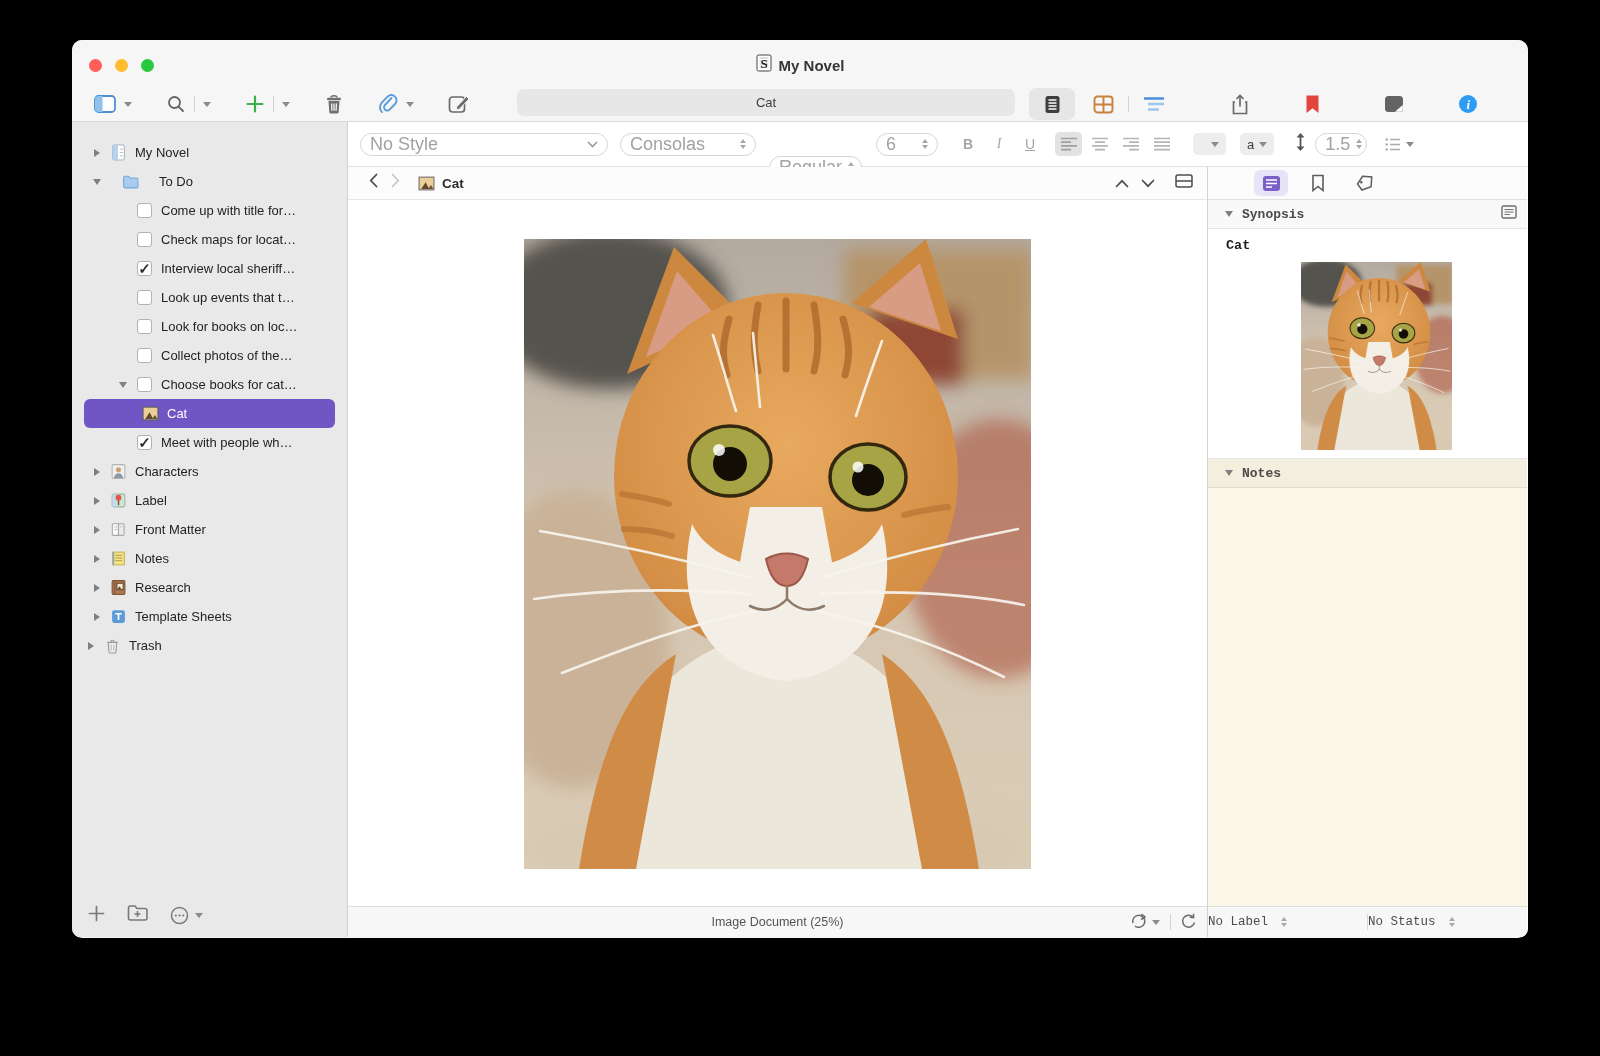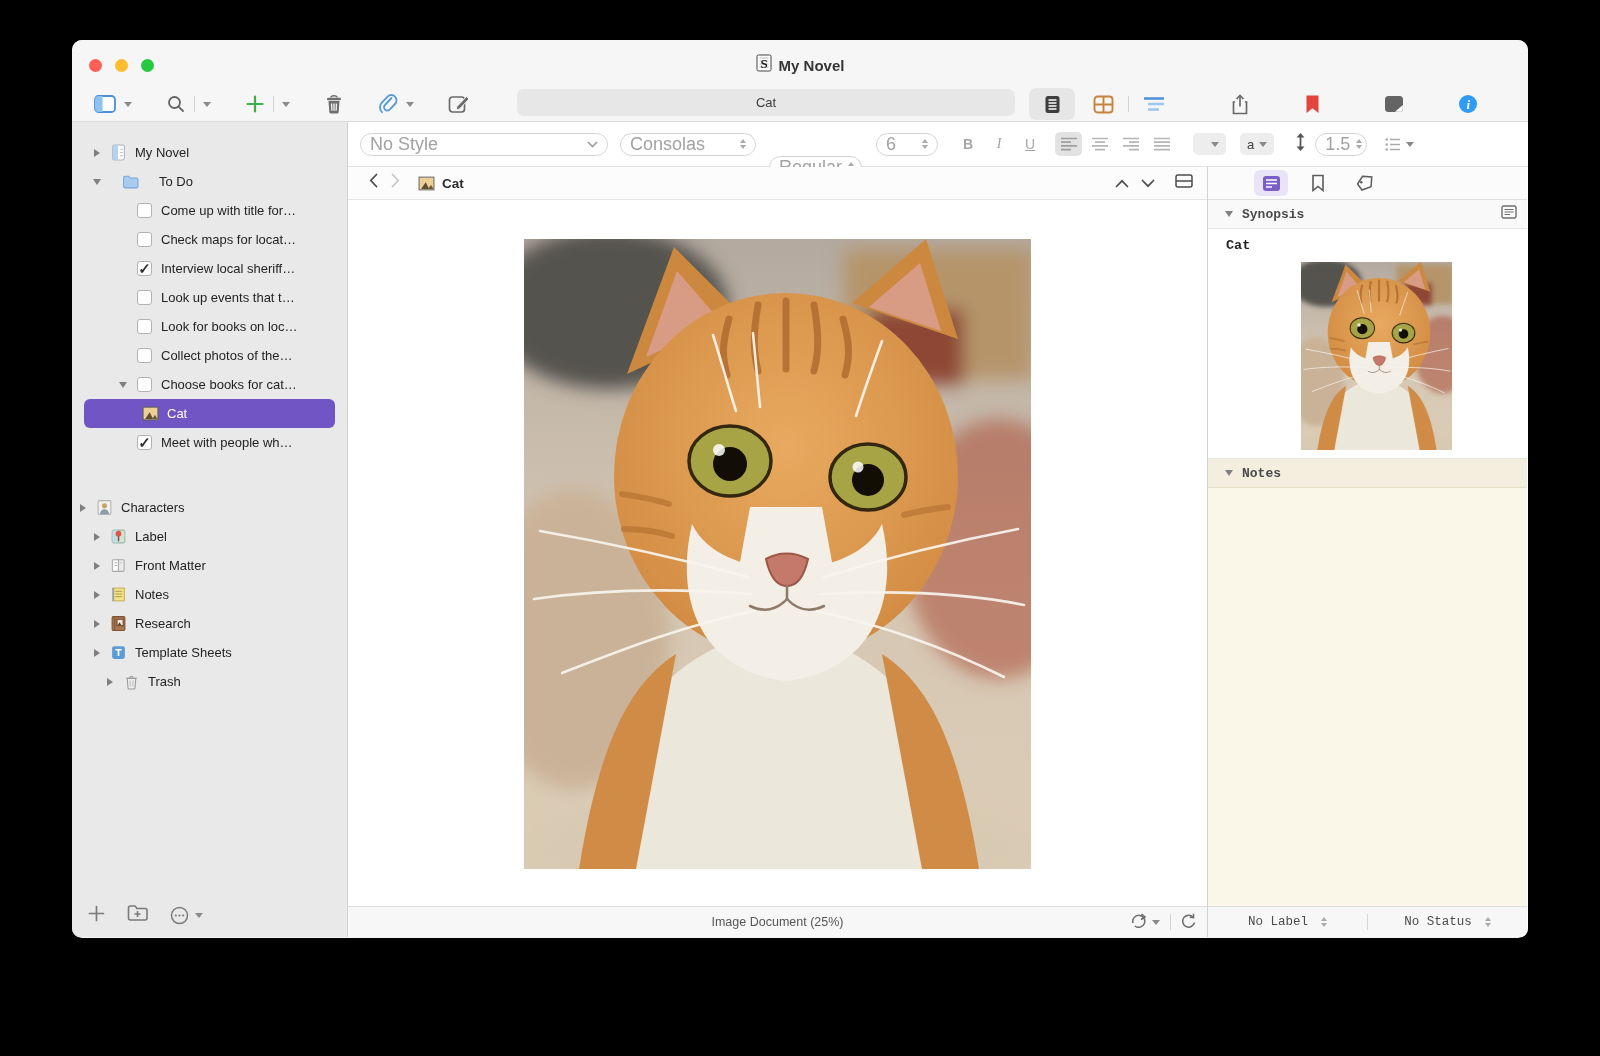--- a/index.html
+++ b/index.html
@@ -71,21 +71,21 @@
   .tab { width:34px; height:26px; border-radius:6px; display:flex; align-items:center; justify-content:center; }
   .tab.selected { background:#e9e3f8; }
   .sec-header { height:29px; background:#f9f9f9; border-bottom:1px solid #e6e6e6; display:flex; align-items:center; padding:0 10px 0 14px; font-size:13px; font-weight:bold; color:#4a4a4a; gap:6px; }
   .sec-header .spacer{ flex:1; }
   .synopsis-body { height:230px; background:#fff; border-bottom:1px solid #e6e6e6; padding:9px 0 0 18px; }
   .card-title { font-size:13.5px; font-weight:bold; color:#1f1f1f; }
   .thumb { display:block; margin:9px auto 0; }
   .notes-header { background:#f3eedd; border-bottom:1px solid #e4dcc4; }
   .notes-body { flex:1; background:#fbf7e8; }
   .insp-footer { height:31px; background:#f7f7f7; border-top:1px solid #dedede; display:flex; align-items:center; font-size:12.5px; color:#4c4c4c; }
-  .foot-ctl { flex:1; display:flex; align-items:center; justify-content:center; gap:7px; }
+  .foot-ctl { flex:1; display:flex; align-items:center; gap:7px; }
   .foot-div { width:1px; height:16px; background:#d6d6d6; }
 </style>
 </head>
 <body>
 
 <div class="window">
 
   <div class="titlebar">
     <div class="traffic">
       <span class="tl red"></span>
@@ -293,21 +293,21 @@
                 <path d="M9.5 13.2 L12.2 9.4 L14.6 13.2 Z" fill="#6f5838"></path>
               </svg>
             </span>
             <span class="blabel">Cat</span>
           </div>
           <div class="binder-row" style="padding-left: 44px;">
             <span class="chev chev-none"></span>
             <span class="cb checked">✓</span>
             <span class="blabel">Meet with people wh…</span>
           </div>
-          <div class="binder-row" style="padding-left: 4px; margin-top: 36px;">
+          <div class="binder-row" style="padding-left: 18px;">
             <span class="chev chev-right"></span>
             <span class="bicon">
               <svg viewBox="0 0 16 16">
                 <rect x="2" y="1.5" width="12" height="13" rx="1" fill="#f0f0f0" stroke="#b3b3b3"></rect>
                 <circle cx="8" cy="6.3" r="2.4" fill="#c9a36a"></circle>
                 <path d="M3.6 14 q1,-4.4 4.4,-4.4 q3.4,0 4.4,4.4 Z" fill="#8d9aa6"></path>
               </svg>
             </span>
             <span class="blabel">Characters</span>
           </div>
@@ -364,21 +364,21 @@
           <div class="binder-row" style="padding-left: 18px;">
             <span class="chev chev-right"></span>
             <span class="bicon">
               <svg viewBox="0 0 16 16">
                 <rect x="2" y="2" width="12" height="12" rx="2" fill="#5b9bd8"></rect>
                 <path d="M5 5.4 h6 M8 5.4 v6" stroke="#fff" stroke-width="1.6" fill="none"></path>
               </svg>
             </span>
             <span class="blabel">Template Sheets</span>
           </div>
-          <div class="binder-row" style="padding-left: 31px;">
+          <div class="binder-row" style="padding-left: 12px;">
             <span class="chev chev-right"></span>
             <span class="bicon">
               <svg viewBox="0 0 16 16">
                 <path d="M4 5.2 h8 l-0.7,8.8 q-0.1,1 -1,1 H5.7 q-0.9,0 -1,-1 Z" fill="#ededed" stroke="#9a9a9a"></path>
                 <line x1="3" y1="4.9" x2="13" y2="4.9" stroke="#9a9a9a"></line>
                 <path d="M6.5 4.6 q0,-1.6 1.5,-1.6 q1.5,0 1.5,1.6" fill="none" stroke="#9a9a9a"></path>
                 <line x1="6.6" y1="7" x2="6.8" y2="12.8" stroke="#bdbdbd"></line>
                 <line x1="9.4" y1="7" x2="9.2" y2="12.8" stroke="#bdbdbd"></line>
               </svg>
             </span>

